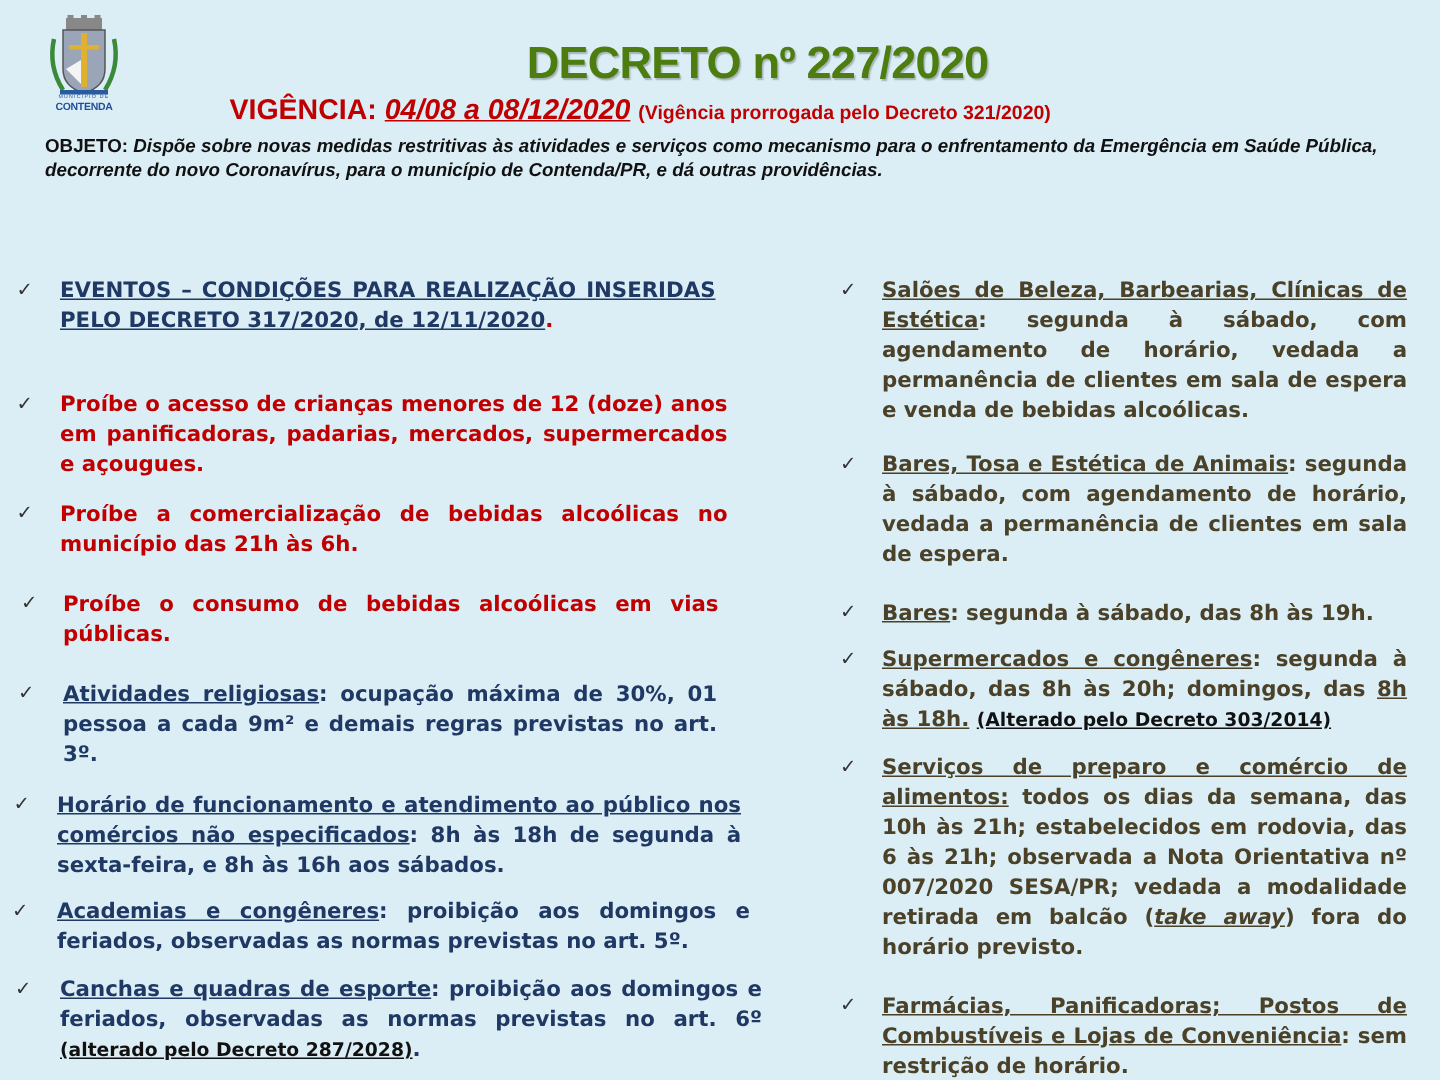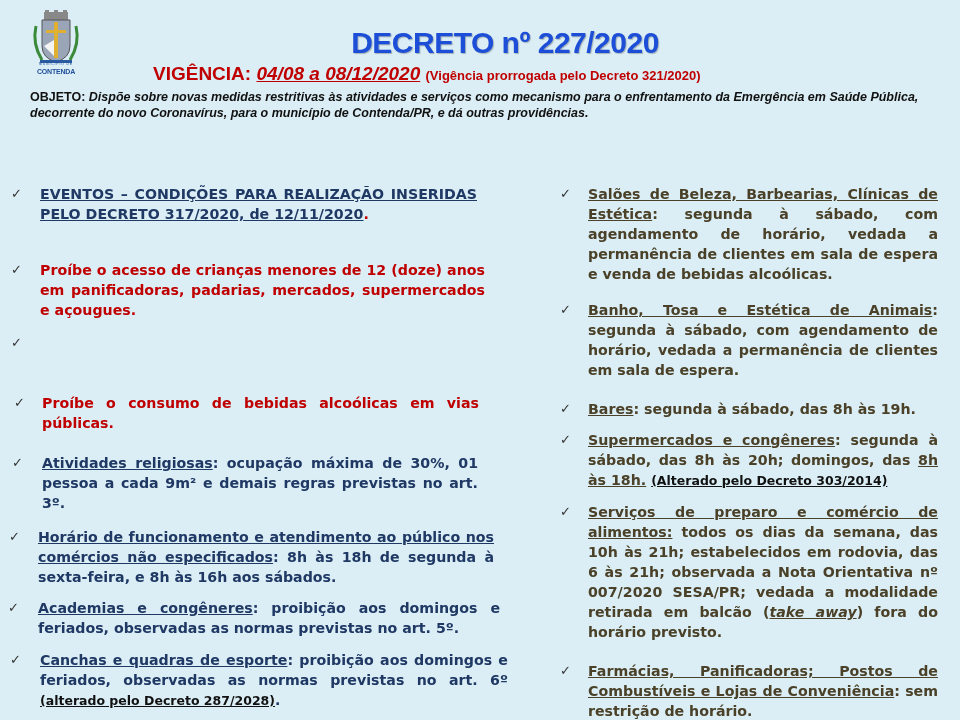--- a/index.html
+++ b/index.html
@@ -18,21 +18,21 @@
     font-size: 7px; color: #1f4e9c; letter-spacing: -0.2px;
   }
   .logo-small {
     position: absolute; left: 30px; top: 62px; width: 52px; text-align: center;
     font-family: "Liberation Sans", sans-serif; font-size: 3.5px; color: #1f4e9c; letter-spacing: 0.8px;
   }
   .title {
     position: absolute; left: 0; right: 0; top: 26px; text-align: center;
     padding-left: 50px;
     font-family: "Liberation Sans", sans-serif; font-weight: bold;
-    font-size: 30px; color: #1d4ed8; letter-spacing: -0.5px;
+    font-size: 30px; color: #4d7c0f; letter-spacing: -0.5px;
     text-shadow: 1px 1px 1px rgba(0,0,0,0.25);
   }
   .vigencia {
     position: absolute; left: 153px; top: 63px;
     font-family: "Liberation Sans", sans-serif; font-weight: bold;
     color: #c00000; font-size: 19px; white-space: nowrap;
   }
   .vigencia .dates { text-decoration: underline; font-style: italic; }
   .vigencia .note { font-size: 13px; margin-top: 10px; }
   .objeto {
@@ -92,20 +92,21 @@
   <span class="u">EVENTOS – CONDIÇÕES PARA REALIZAÇÃO INSERIDAS PELO DECRETO 317/2020, de 12/11/2020</span><span class="red">.</span>
 </div>
 
 <div class="item red" style="left:40px; top:260px; width:445px;">
   <span class="check" style="left:-29px;">✓</span>
   <span>Proíbe o acesso de crianças menores de 12 (doze) anos em panificadoras, padarias, mercados, supermercados e açougues.</span>
 </div>
 
 <div class="item red" style="left:40px; top:333px; width:445px;">
   <span class="check" style="left:-29px;">✓</span>
+  <span>Proíbe a comercialização de bebidas alcoólicas no município das 21h às 6h.</span>
 </div>
 
 <div class="item red" style="left:42px; top:393px; width:437px;">
   <span class="check" style="left:-28px;">✓</span>
   <span>Proíbe o consumo de bebidas alcoólicas em vias públicas.</span>
 </div>
 
 <div class="item blue" style="left:42px; top:453px; width:436px;">
   <span class="check" style="left:-30px;">✓</span>
   <span class="u">Atividades religiosas</span><span>: ocupação máxima de 30%, 01 pessoa a cada 9m² e demais regras previstas no art. 3º.</span>
@@ -126,21 +127,21 @@
   <span class="u">Canchas e quadras de esporte</span><span>: proibição aos domingos e feriados, observadas as normas previstas no art. 6º </span><span class="u black small">(alterado pelo Decreto 287/2028)</span><span>.</span>
 </div>
 
 <div class="item brown" style="left:588px; top:184px; width:350px;">
   <span class="check" style="left:-28px;">✓</span>
   <span class="u">Salões de Beleza, Barbearias, Clínicas de Estética</span><span>: segunda à sábado, com agendamento de horário, vedada a permanência de clientes em sala de espera e venda de bebidas alcoólicas.</span>
 </div>
 
 <div class="item brown" style="left:588px; top:300px; width:350px;">
   <span class="check" style="left:-28px;">✓</span>
-  <span class="u">Banho, Tosa e Estética de Animais</span><span>: segunda à sábado, com agendamento de horário, vedada a permanência de clientes em sala de espera.</span>
+  <span class="u">Bares, Tosa e Estética de Animais</span><span>: segunda à sábado, com agendamento de horário, vedada a permanência de clientes em sala de espera.</span>
 </div>
 
 <div class="item brown" style="left:588px; top:399px; width:350px;">
   <span class="check" style="left:-28px;">✓</span>
   <span class="u">Bares</span><span>: segunda à sábado, das 8h às 19h.</span>
 </div>
 
 <div class="item brown" style="left:588px; top:430px; width:350px;">
   <span class="check" style="left:-28px;">✓</span>
   <span class="u">Supermercados e congêneres</span><span>: segunda à sábado, das 8h às 20h; domingos, das </span><span class="u">8h às 18h.</span> <span class="u black small">(Alterado pelo Decreto 303/2014)</span>

